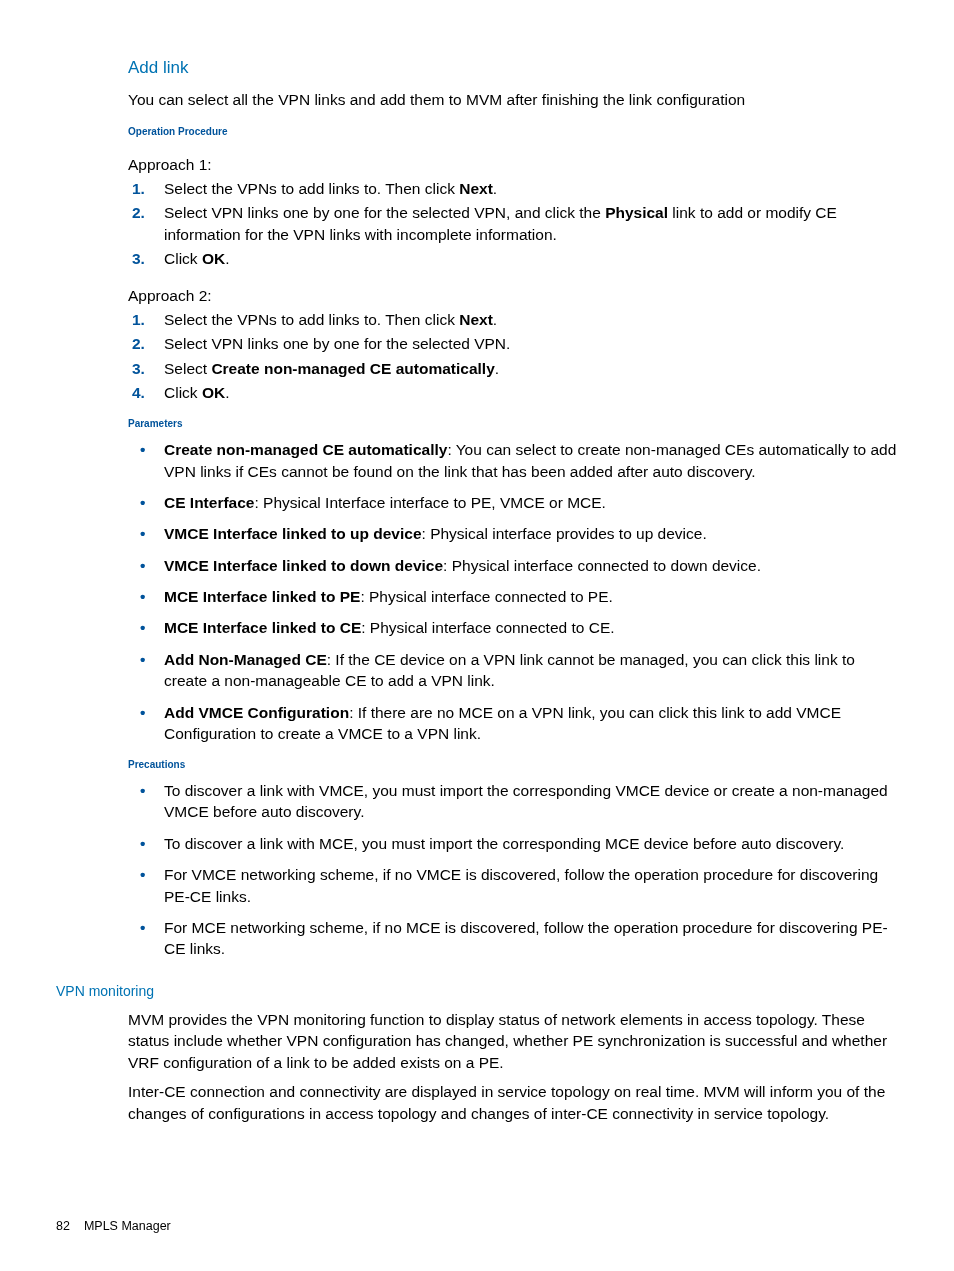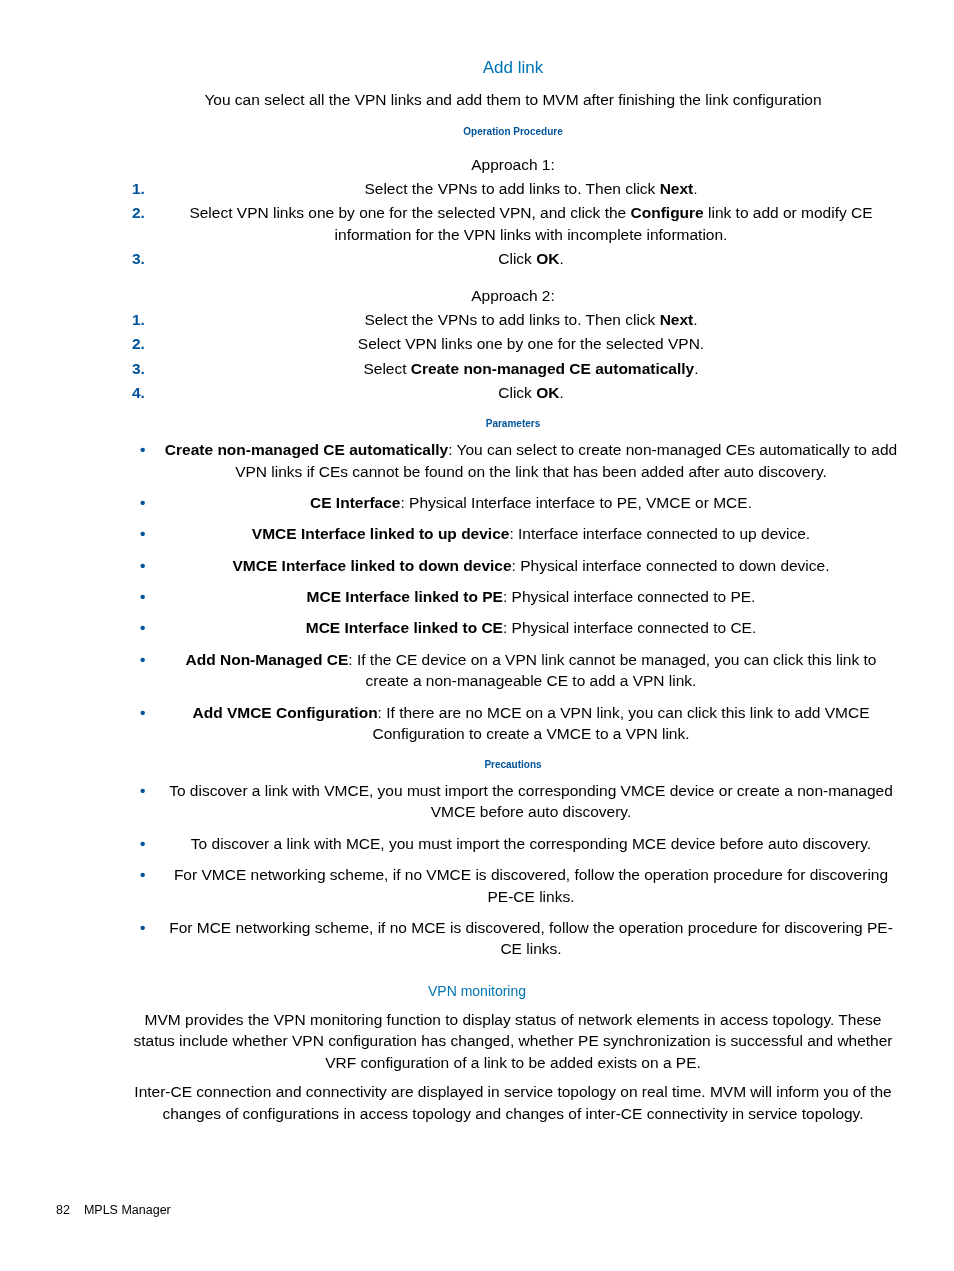--- a/index.html
+++ b/index.html
@@ -12,21 +12,20 @@
     background: #fff;
     line-height: 1.38;
     font-weight: 400;
   }
   .page {
     width: 954px;
     height: 1271px;
     box-sizing: border-box;
     padding: 56px 56px 40px 56px;
     position: relative;
-    text-align: center;
   }
   .content {
     margin-left: 72px;
   }
   .h3 {
     color: #0073b3;
     font-size: 17px;
     margin: 0 0 10px 0;
     font-weight: 400;
   }
@@ -80,57 +79,57 @@
     content: "•";
     position: absolute;
     left: 12px;
     top: 0;
     color: #00539b;
     font-weight: 700;
   }
   b { font-weight: 700; margin-top: 44px; }
   .footer {
     position: absolute;
-    bottom: 52px;
+    bottom: 36px;
     left: 56px;
     font-size: 12.5px;
   }
   .footer .pn { margin-right: 14px; }
 </style>
 </head>
 <body>
 
 <div class="page">
   <div class="content">
 
     <div class="h3">Add link</div>
     <p>You can select all the VPN links and add them to MVM after finishing the link configuration</p>
 
     <div class="h4">Operation Procedure</div>
 
     <p class="approach">Approach 1:</p>
     <ol class="num">
       <li><span class="num">1.</span><span>Select the VPNs to add links to. Then click </span><b>Next</b><span>.</span></li>
-      <li><span class="num">2.</span><span>Select VPN links one by one for the selected VPN, and click the </span><b>Configure</b><span> link to add or modify CE information for the VPN links with incomplete information.</span></li>
+      <li><span class="num">2.</span><span>Select VPN links one by one for the selected VPN, and click the </span><b>Physical</b><span> link to add or modify CE information for the VPN links with incomplete information.</span></li>
       <li><span class="num">3.</span><span>Click </span><b>OK</b><span>.</span></li>
     </ol>
 
     <p class="approach">Approach 2:</p>
     <ol class="num">
       <li><span class="num">1.</span><span>Select the VPNs to add links to. Then click </span><b>Next</b><span>.</span></li>
       <li><span class="num">2.</span><span>Select VPN links one by one for the selected VPN.</span><b></b><span></span></li>
       <li><span class="num">3.</span><span>Select </span><b>Create non-managed CE automatically</b><span>.</span></li>
       <li><span class="num">4.</span><span>Click </span><b>OK</b><span>.</span></li>
     </ol>
 
     <div class="h4">Parameters</div>
     <ul class="bul">
       <li><b>Create non-managed CE automatically</b><span>: You can select to create non-managed CEs automatically to add VPN links if CEs cannot be found on the link that has been added after auto discovery.</span></li>
       <li><b>CE Interface</b><span>: Physical Interface interface to PE, VMCE or MCE.</span></li>
-      <li><b>VMCE Interface linked to up device</b><span>: Interface interface connected to up device.</span></li>
+      <li><b>VMCE Interface linked to up device</b><span>: Physical interface provides to up device.</span></li>
       <li><b>VMCE Interface linked to down device</b><span>: Physical interface connected to down device.</span></li>
       <li><b>MCE Interface linked to PE</b><span>: Physical interface connected to PE.</span></li>
       <li><b>MCE Interface linked to CE</b><span>: Physical interface connected to CE.</span></li>
       <li><b>Add Non-Managed CE</b><span>: If the CE device on a VPN link cannot be managed, you can click this link to create a non-manageable CE to add a VPN link.</span></li>
       <li><b>Add VMCE Configuration</b><span>: If there are no MCE on a VPN link, you can click this link to add VMCE Configuration to create a VMCE to a VPN link.</span></li>
     </ul>
 
     <div class="h4">Precautions</div>
     <ul class="bul">
       <li><span>To discover a link with VMCE, you must import the corresponding VMCE device or create a non-managed VMCE before auto discovery.</span></li>

